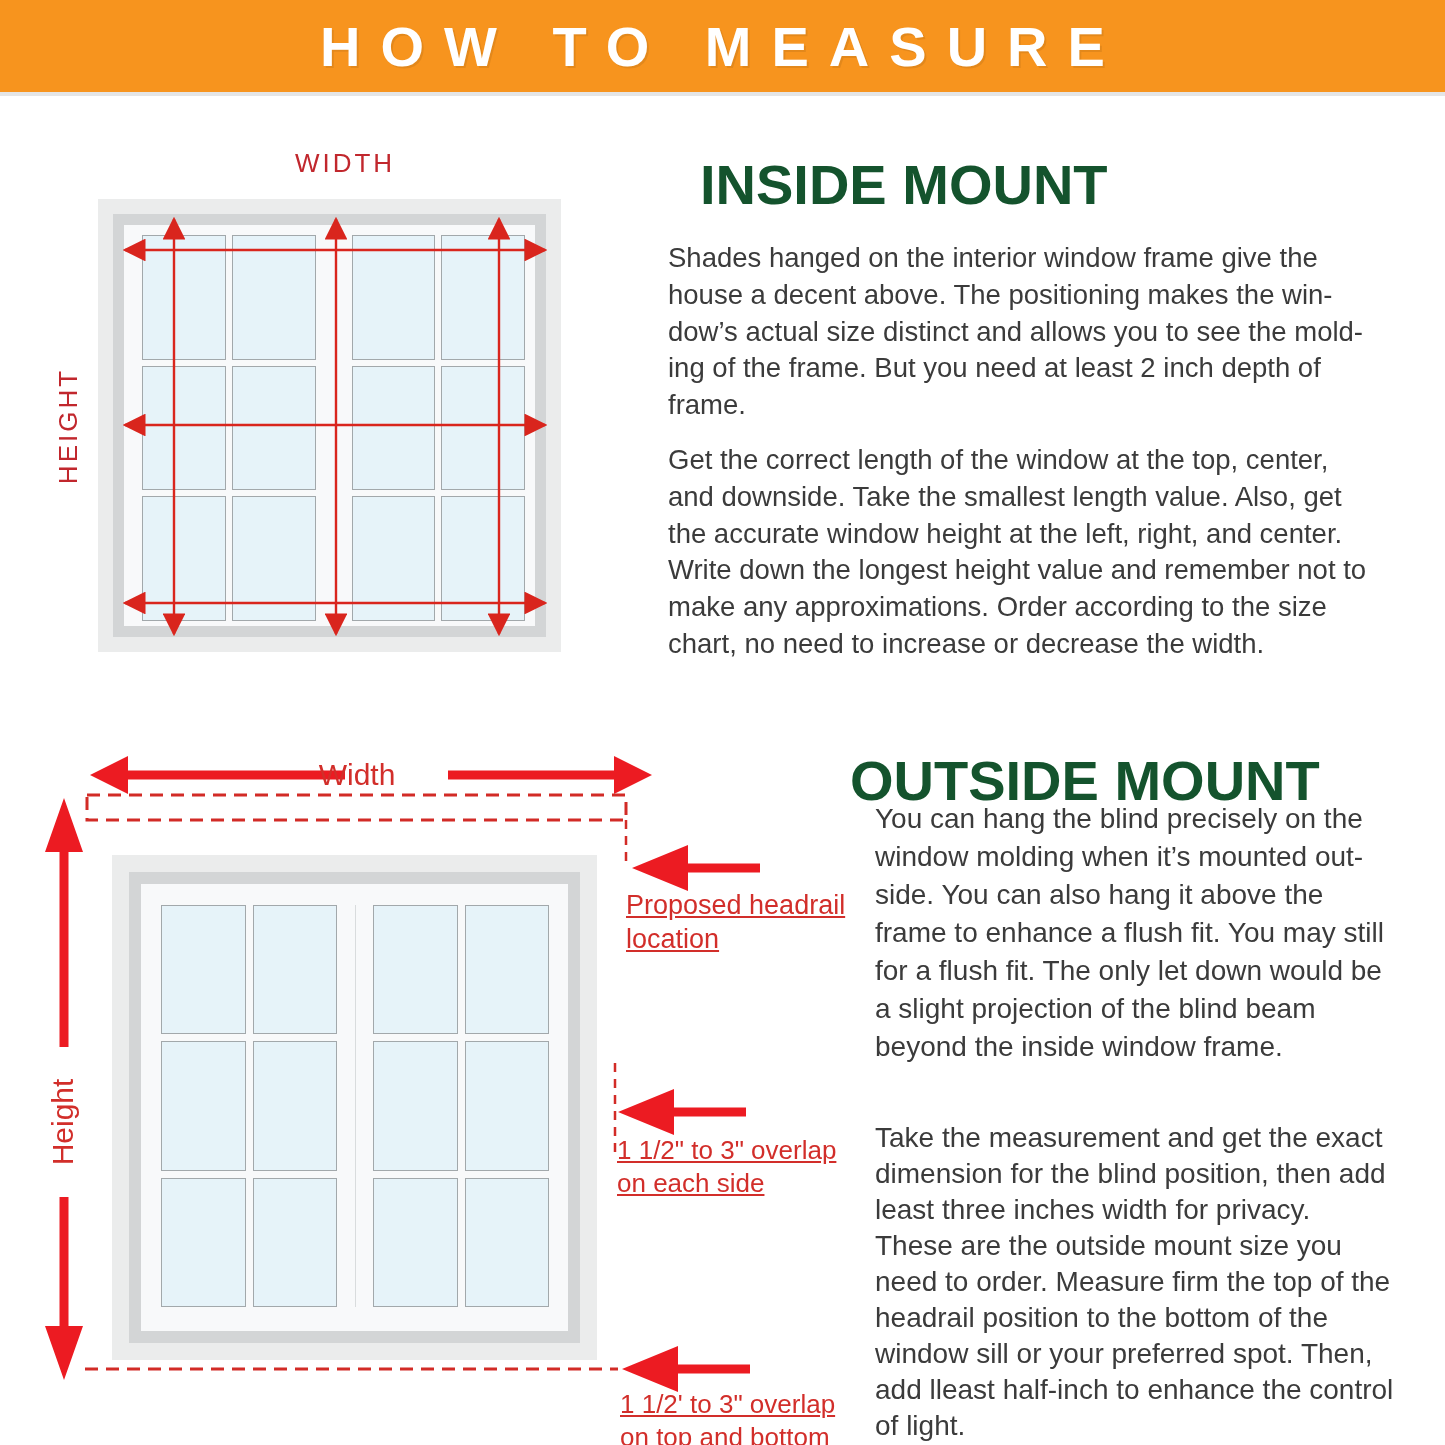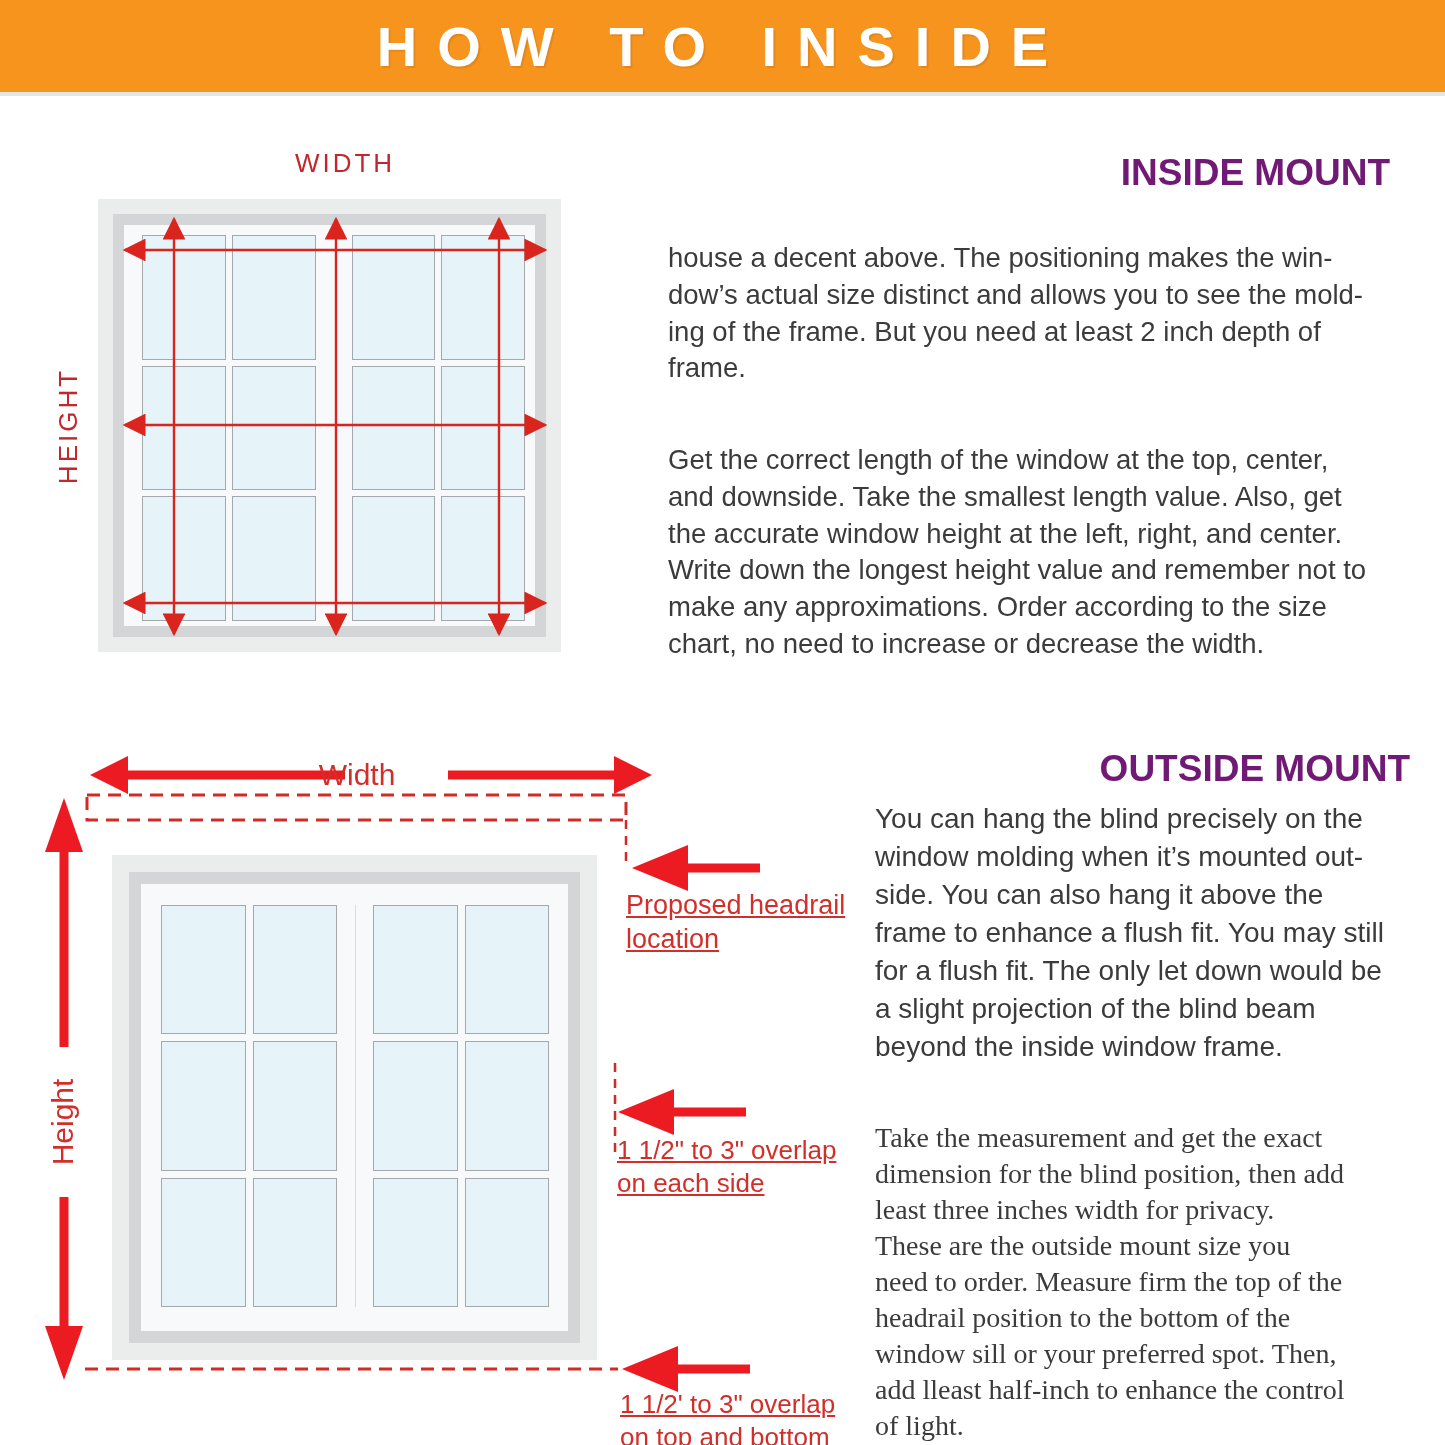--- a/index.html
+++ b/index.html
@@ -16,24 +16,24 @@
   .banner h1{
     margin:0;color:#ffffff;font-size:56px;font-weight:bold;
     letter-spacing:20px;text-shadow:2px 2px 0 rgba(0,0,0,0.08);
     white-space:nowrap;
   }
   
   .para{position:absolute;color:#3B3B3B;}
   .para div{white-space:nowrap;}
   .p-inside{font-size:27.5px;line-height:36.8px;width:760px;}
   .p-outside1{font-size:28px;line-height:38px;width:560px;}
-  .p-outside2{font-size:28px;line-height:36px;width:560px;font-family:Liberation Serif, serif;}
+  .p-outside2{font-size:28px;line-height:36px;width:560px;}
   .mount-heading{
-    position:absolute;text-align:right;font-weight:bold;font-size:37px;
-    color:#701a75;white-space:nowrap;
+    position:absolute;text-align:left;font-weight:bold;font-size:56px;
+    color:#14532d;white-space:nowrap;
   }
   
   .redlabel{position:absolute;color:#C1272D;font-size:26px;letter-spacing:3px;text-align:center;}
   .redlabel2{position:absolute;color:#D22E2A;text-align:left;}
   .redlabel2 div{white-space:nowrap;text-decoration:underline;}
   .rot{transform:rotate(-90deg);transform-origin:center;}
   
   .window{position:absolute;background:#EBECEC;}
   .w-mid{position:absolute;background:#D3D5D6;}
   .w-white{position:absolute;background:#F8F9FA;}
@@ -44,21 +44,21 @@
   .mullion-line{position:absolute;left:50%;top:0;bottom:0;width:1px;background:#D9DCDD;}
   .pane{background:#E6F3F9;border:1px solid #A2A8AB;}
   svg.ov{position:absolute;overflow:visible;}
 </style>
 </head>
 <body>
 
 <div id="canvas">
 
   <div class="banner">
-    <h1>HOW TO INSIDE</h1>
+    <h1>HOW TO MEASURE</h1>
   </div>
 
   <div class="redlabel" style="left:165px;top:148px;width:360px;">WIDTH</div>
   <div class="redlabel rot" style="left:-2px;top:411px;width:140px;height:30px;line-height:30px;">HEIGHT</div>
 
   <div class="window win-top" style="left:98px;top:199px;width:463px;height:453px;">
     <div class="w-mid" style="inset:15px;"></div>
     <div class="w-white" style="inset:26px;"></div>
     <div class="pane-area" style="left:44px;right:36px;top:36px;bottom:31px;">
       <div class="sash">
@@ -92,20 +92,21 @@
       <line x1="40" y1="240" x2="460" y2="240" marker-start="url(#ah)" marker-end="url(#ah)"></line>
       <line x1="40" y1="418" x2="460" y2="418" marker-start="url(#ah)" marker-end="url(#ah)"></line>
       <line x1="89" y1="34" x2="89" y2="449" marker-start="url(#ah)" marker-end="url(#ah)"></line>
       <line x1="251" y1="34" x2="251" y2="449" marker-start="url(#ah)" marker-end="url(#ah)"></line>
       <line x1="414" y1="34" x2="414" y2="449" marker-start="url(#ah)" marker-end="url(#ah)"></line>
     </g>
   </svg>
 
   <div class="mount-heading" style="left:700px;top:152px;width:690px;">INSIDE MOUNT</div>
   <div class="para p-inside" style="left:668px;top:240px;">
+      <div>Shades hanged on the interior window frame give the</div>
       <div>house a decent above. The positioning makes the win-</div>
       <div>dow’s actual size distinct and allows you to see the mold-</div>
       <div>ing of the frame. But you need at least 2 inch depth of</div>
       <div>frame.</div>
     </div>
   <div class="para p-inside" style="left:668px;top:442px;">
       <div>Get the correct length of the window at the top, center,</div>
       <div>and downside. Take the smallest length value. Also, get</div>
       <div>the accurate window height at the left, right, and center.</div>
       <div>Write down the longest height value and remember not to</div>

